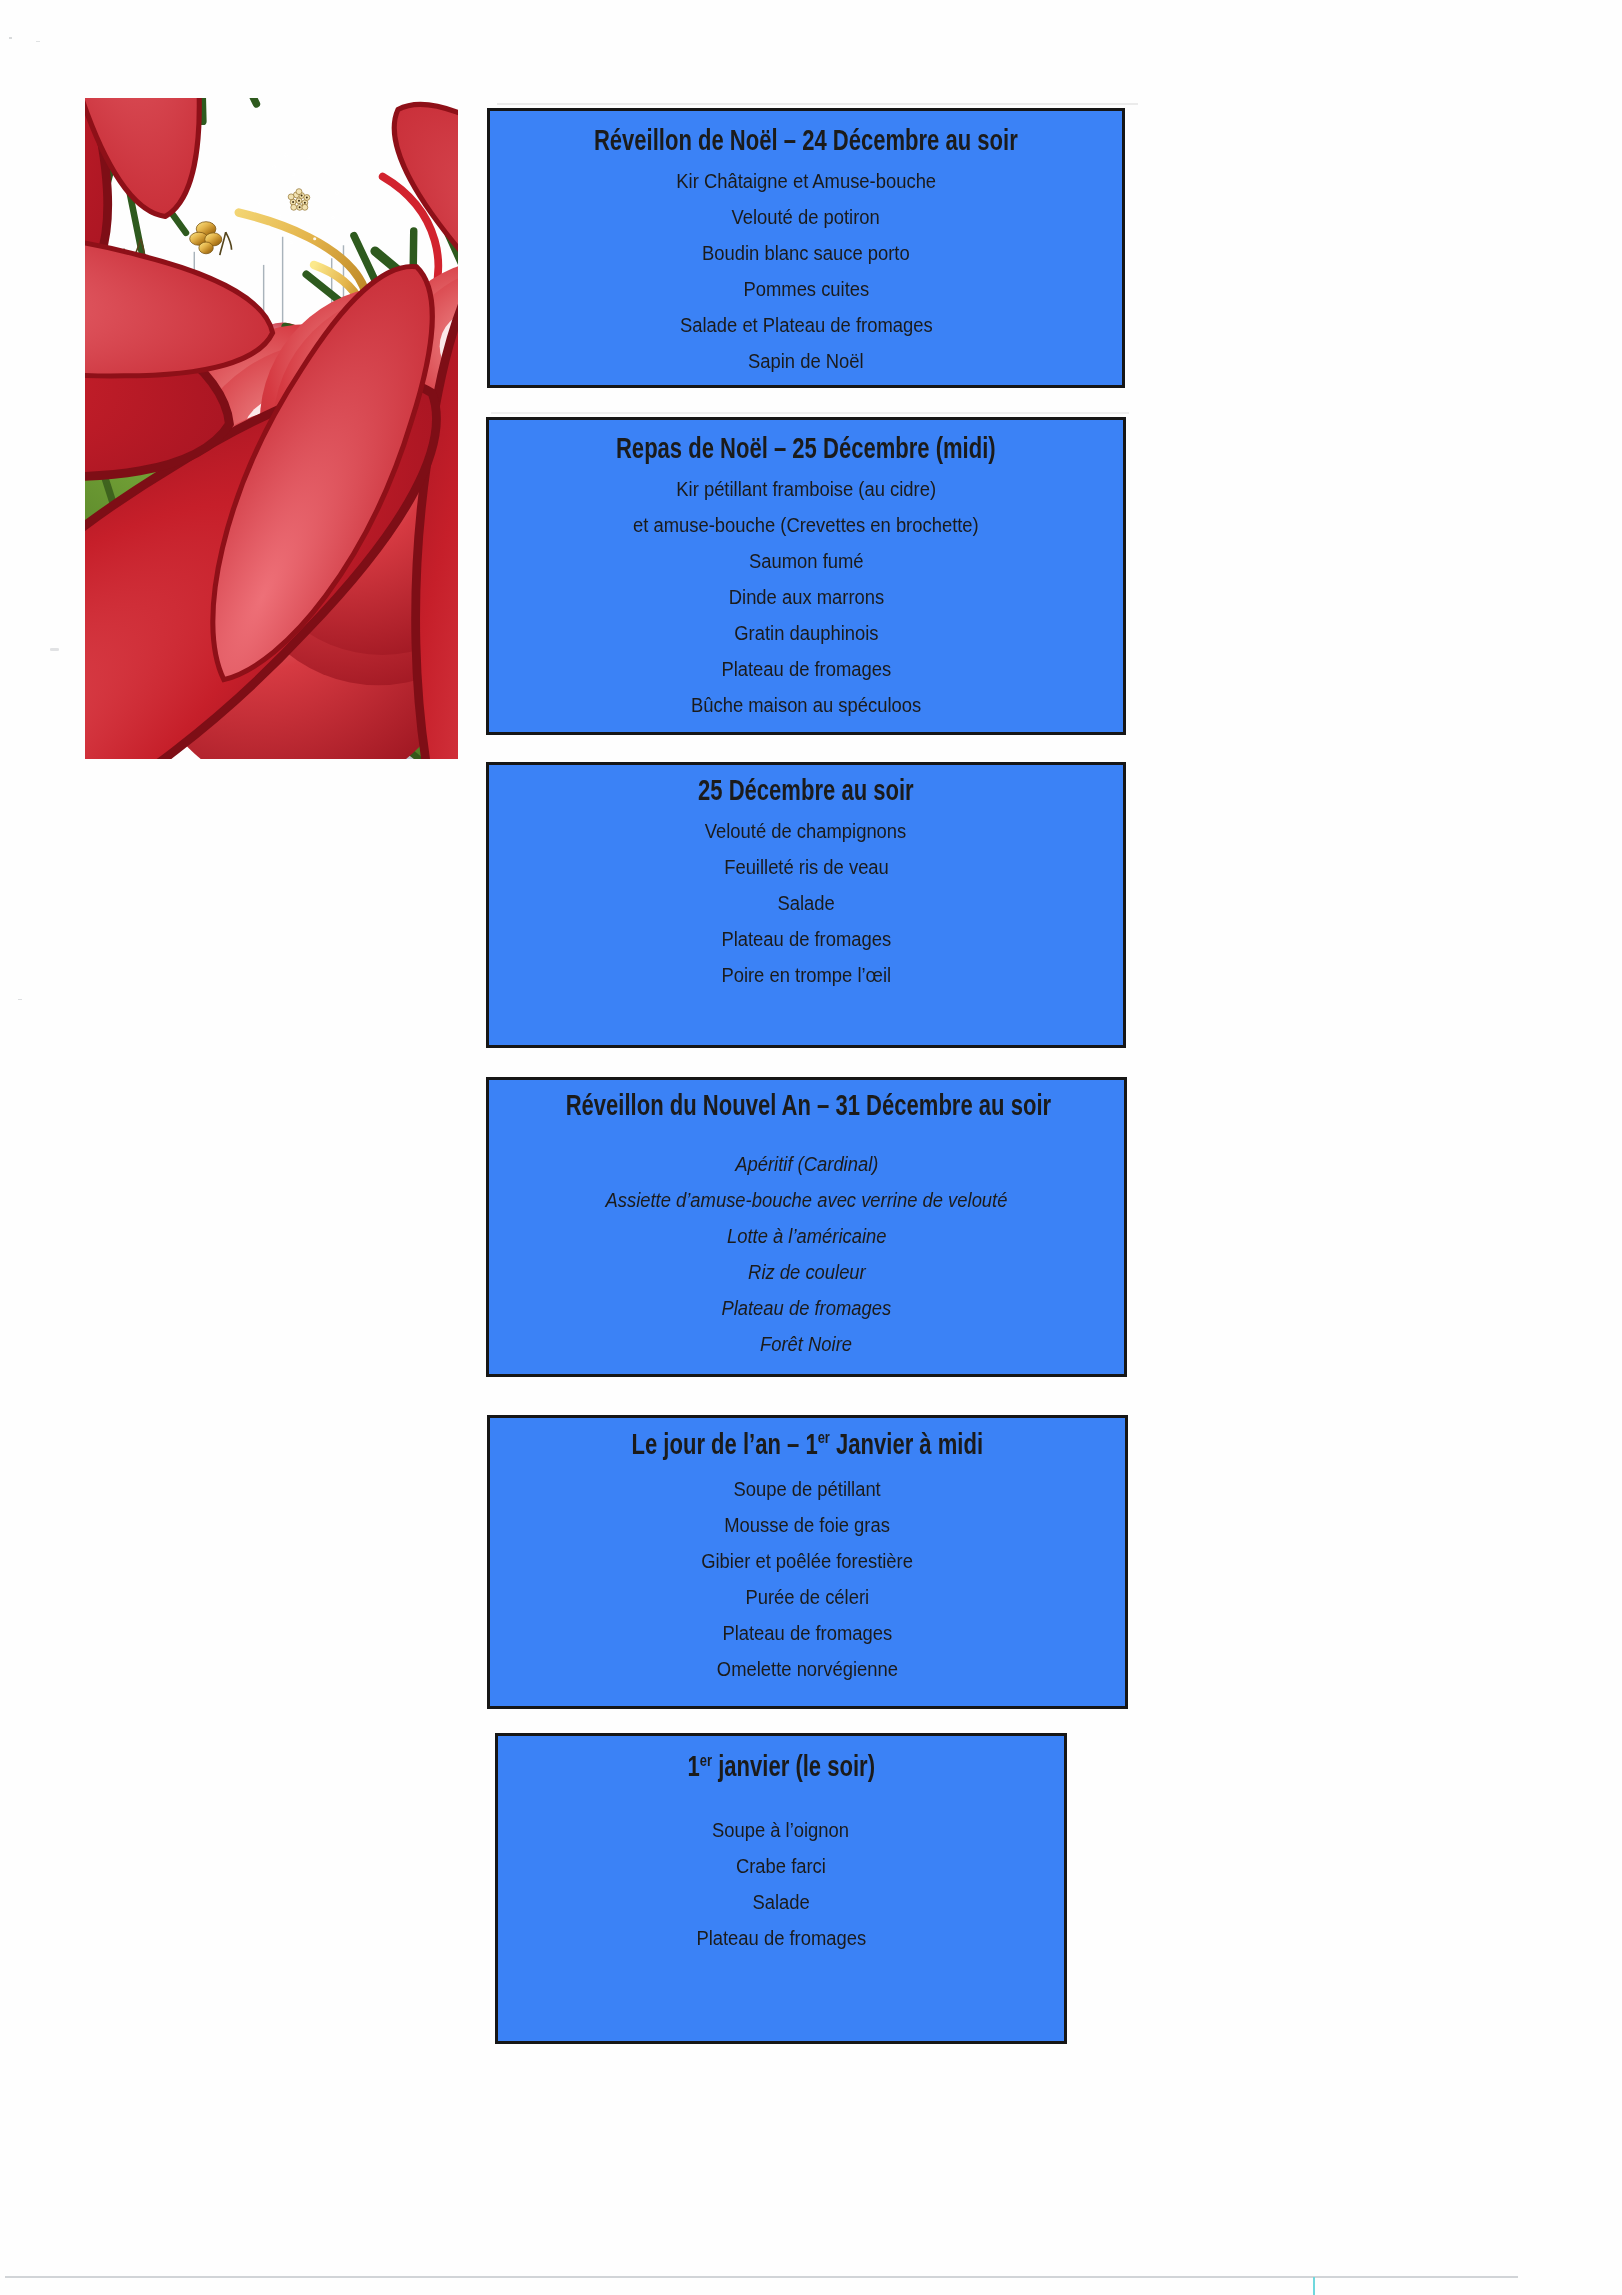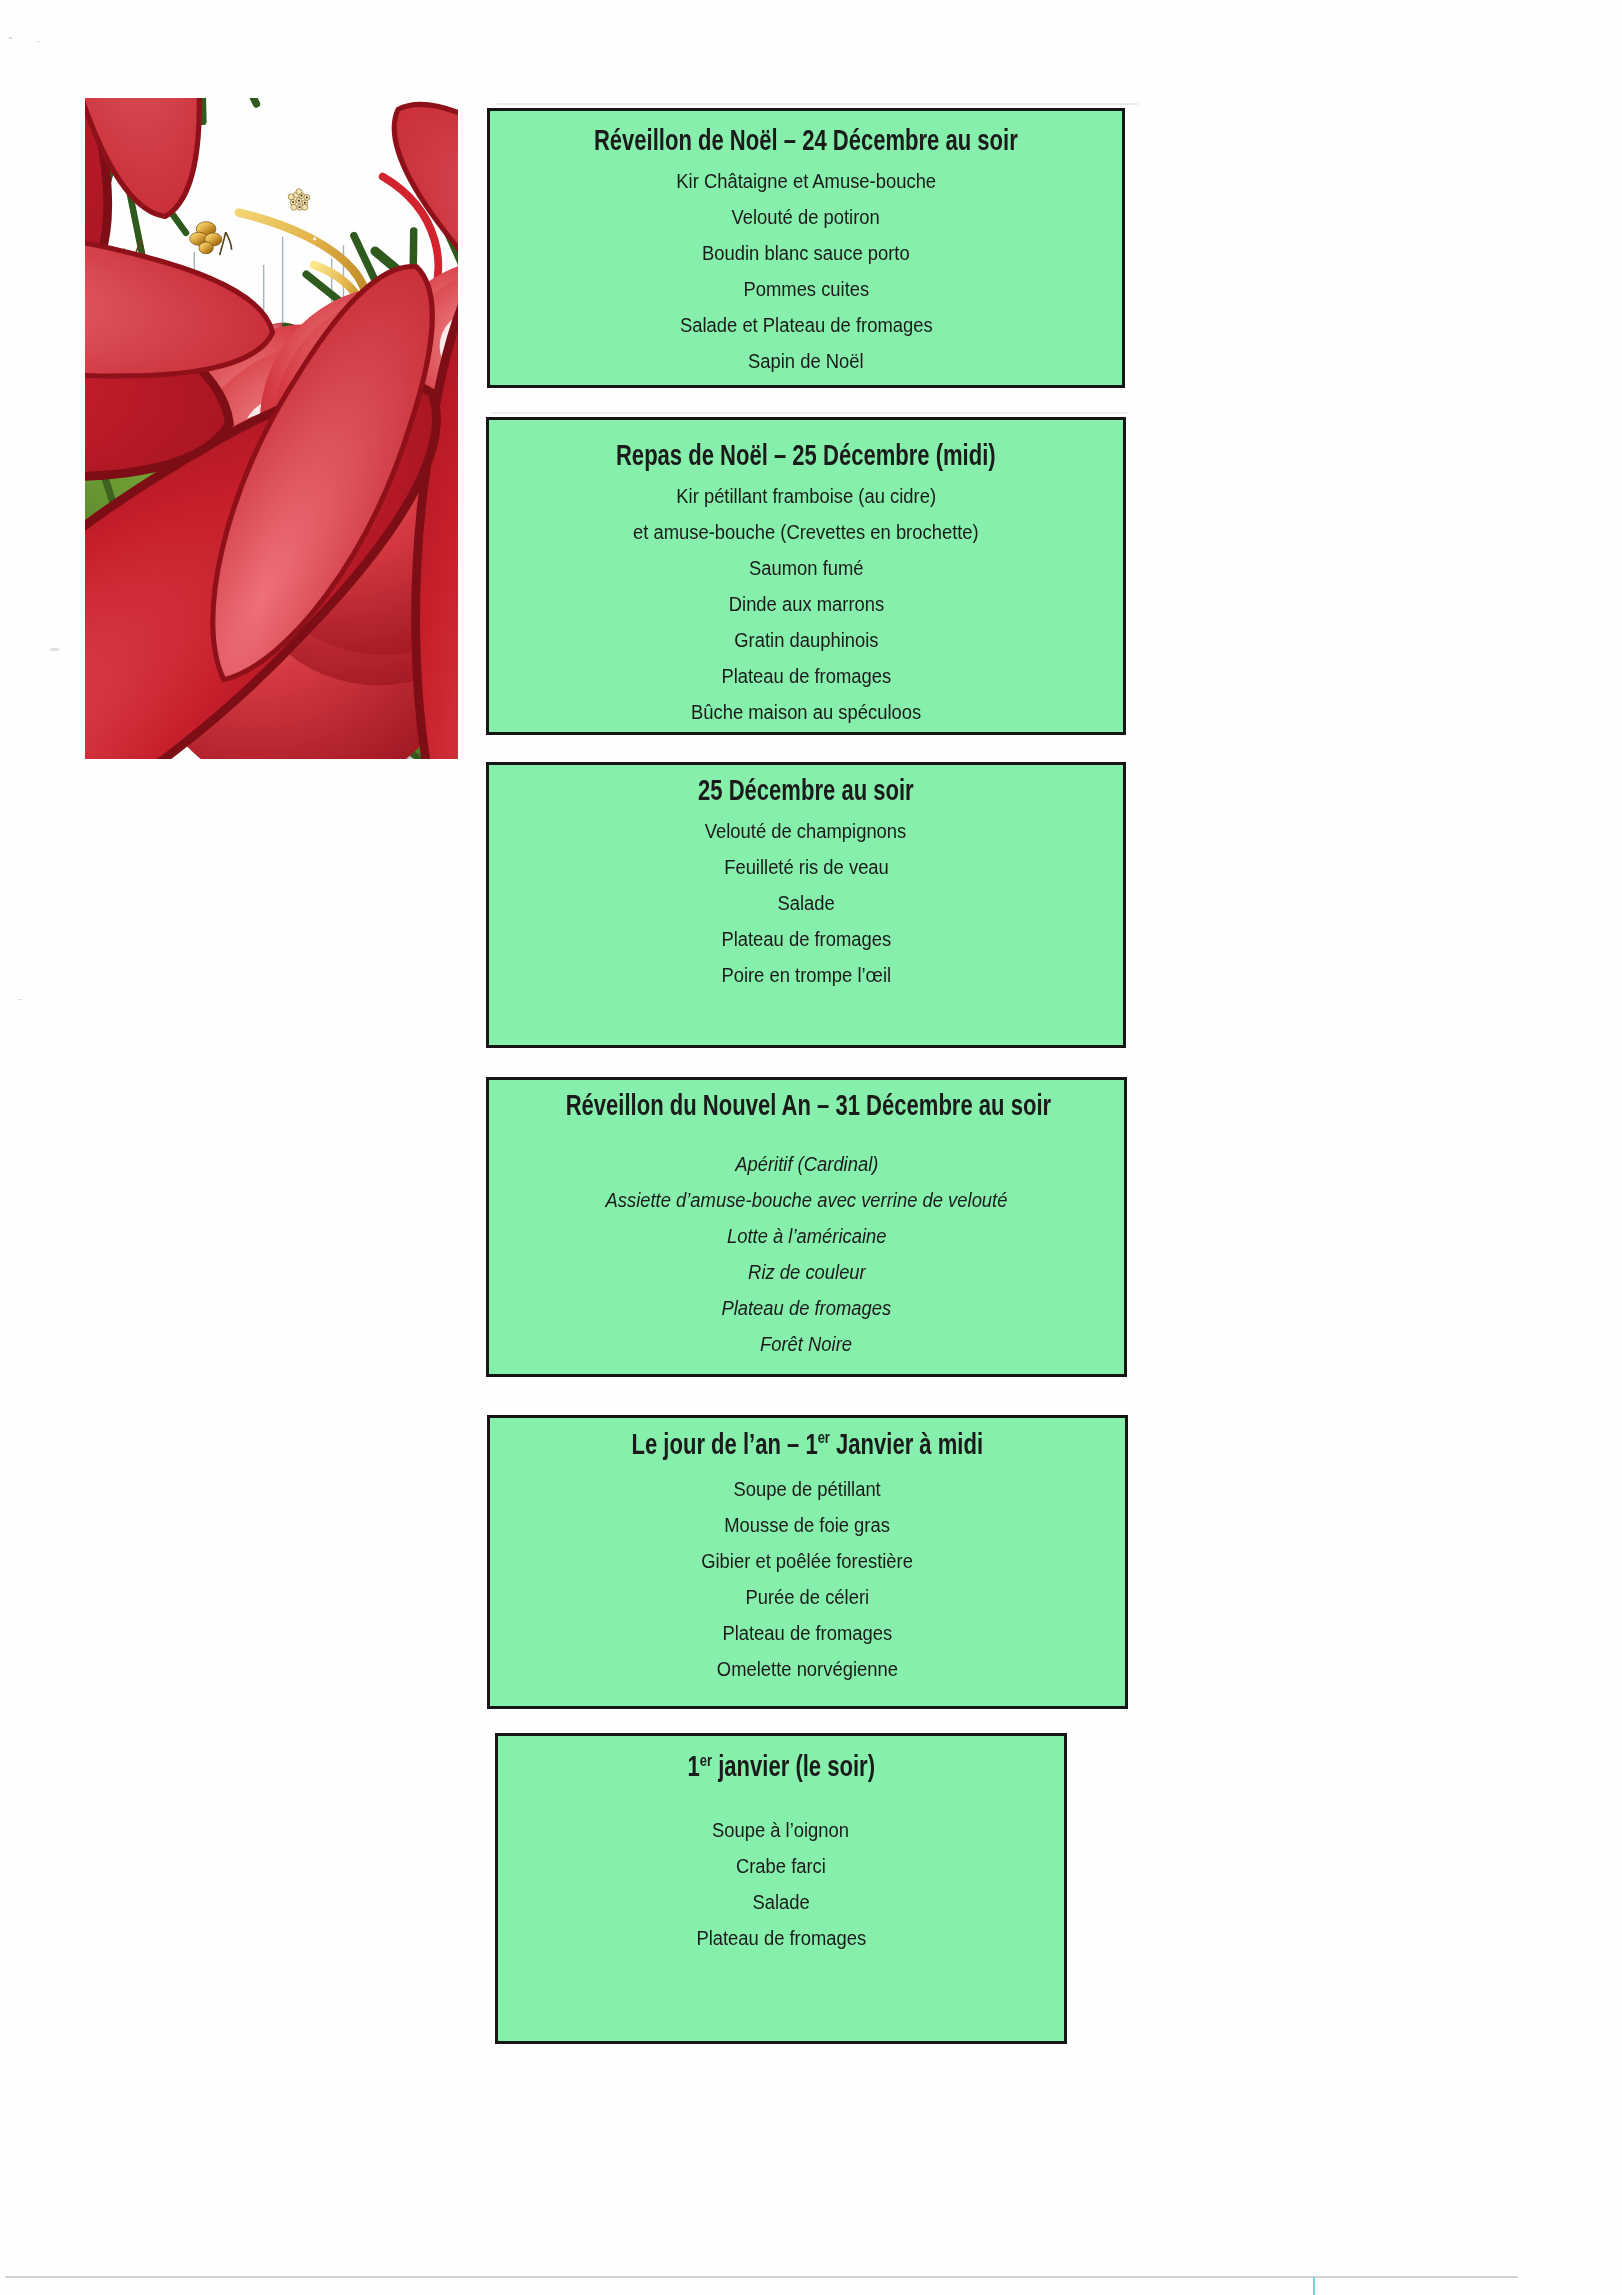--- a/index.html
+++ b/index.html
@@ -1,21 +1,21 @@
 <!DOCTYPE html>
 <html style="font-size:10.5px"><head>
 <meta charset="utf-8">
 <style>
   html,body{margin:0;padding:0;background:#e9e9e9;}
   .page{position:relative;width:1623px;height:2295px;background:#fefefe;overflow:hidden;
         font-family:"Liberation Sans",sans-serif;color:#1b1b1b;}
   .decoration{position:absolute;left:85px;top:98px;width:373px;height:661px;}
-  .menu-box{position:absolute;box-sizing:border-box;border:3.3px solid #161616;background:#86efac;}
+  .menu-box{position:absolute;box-sizing:border-box;border:3.3px solid #161616;background:#3b82f6;}
   .m1{left:487px;top:108px;width:638px;height:280px;padding-top:10.5px;}
-  .m2{left:486px;top:417px;width:640px;height:318px;padding-top:17px;}
+  .m2{left:486px;top:417px;width:640px;height:318px;padding-top:10px;}
   .m3{left:486px;top:762px;width:640px;height:286px;padding-top:6.5px;}
   .m4{left:486px;top:1077px;width:641px;height:300px;padding-top:7.2px;}
   .m5{left:487px;top:1415px;width:641px;height:294px;padding-top:7.9px;}
   .m6{left:495px;top:1733px;width:572px;height:311px;padding-top:12.4px;}
   .m4 .menu-items{margin-top:17.7px;font-style:italic;}
   .m5 .menu-items{margin-top:4.6px;}
   .m6 .menu-items{margin-top:23px;}
   .menu-title{margin:0;font-size:29px;font-weight:700;line-height:36px;text-align:center;letter-spacing:0;}
   .menu-item{font-size:20px;font-weight:400;line-height:36px;text-align:center;}
   .squish{display:inline-block;transform:scaleX(.92);transform-origin:50% 50%;white-space:nowrap;}

